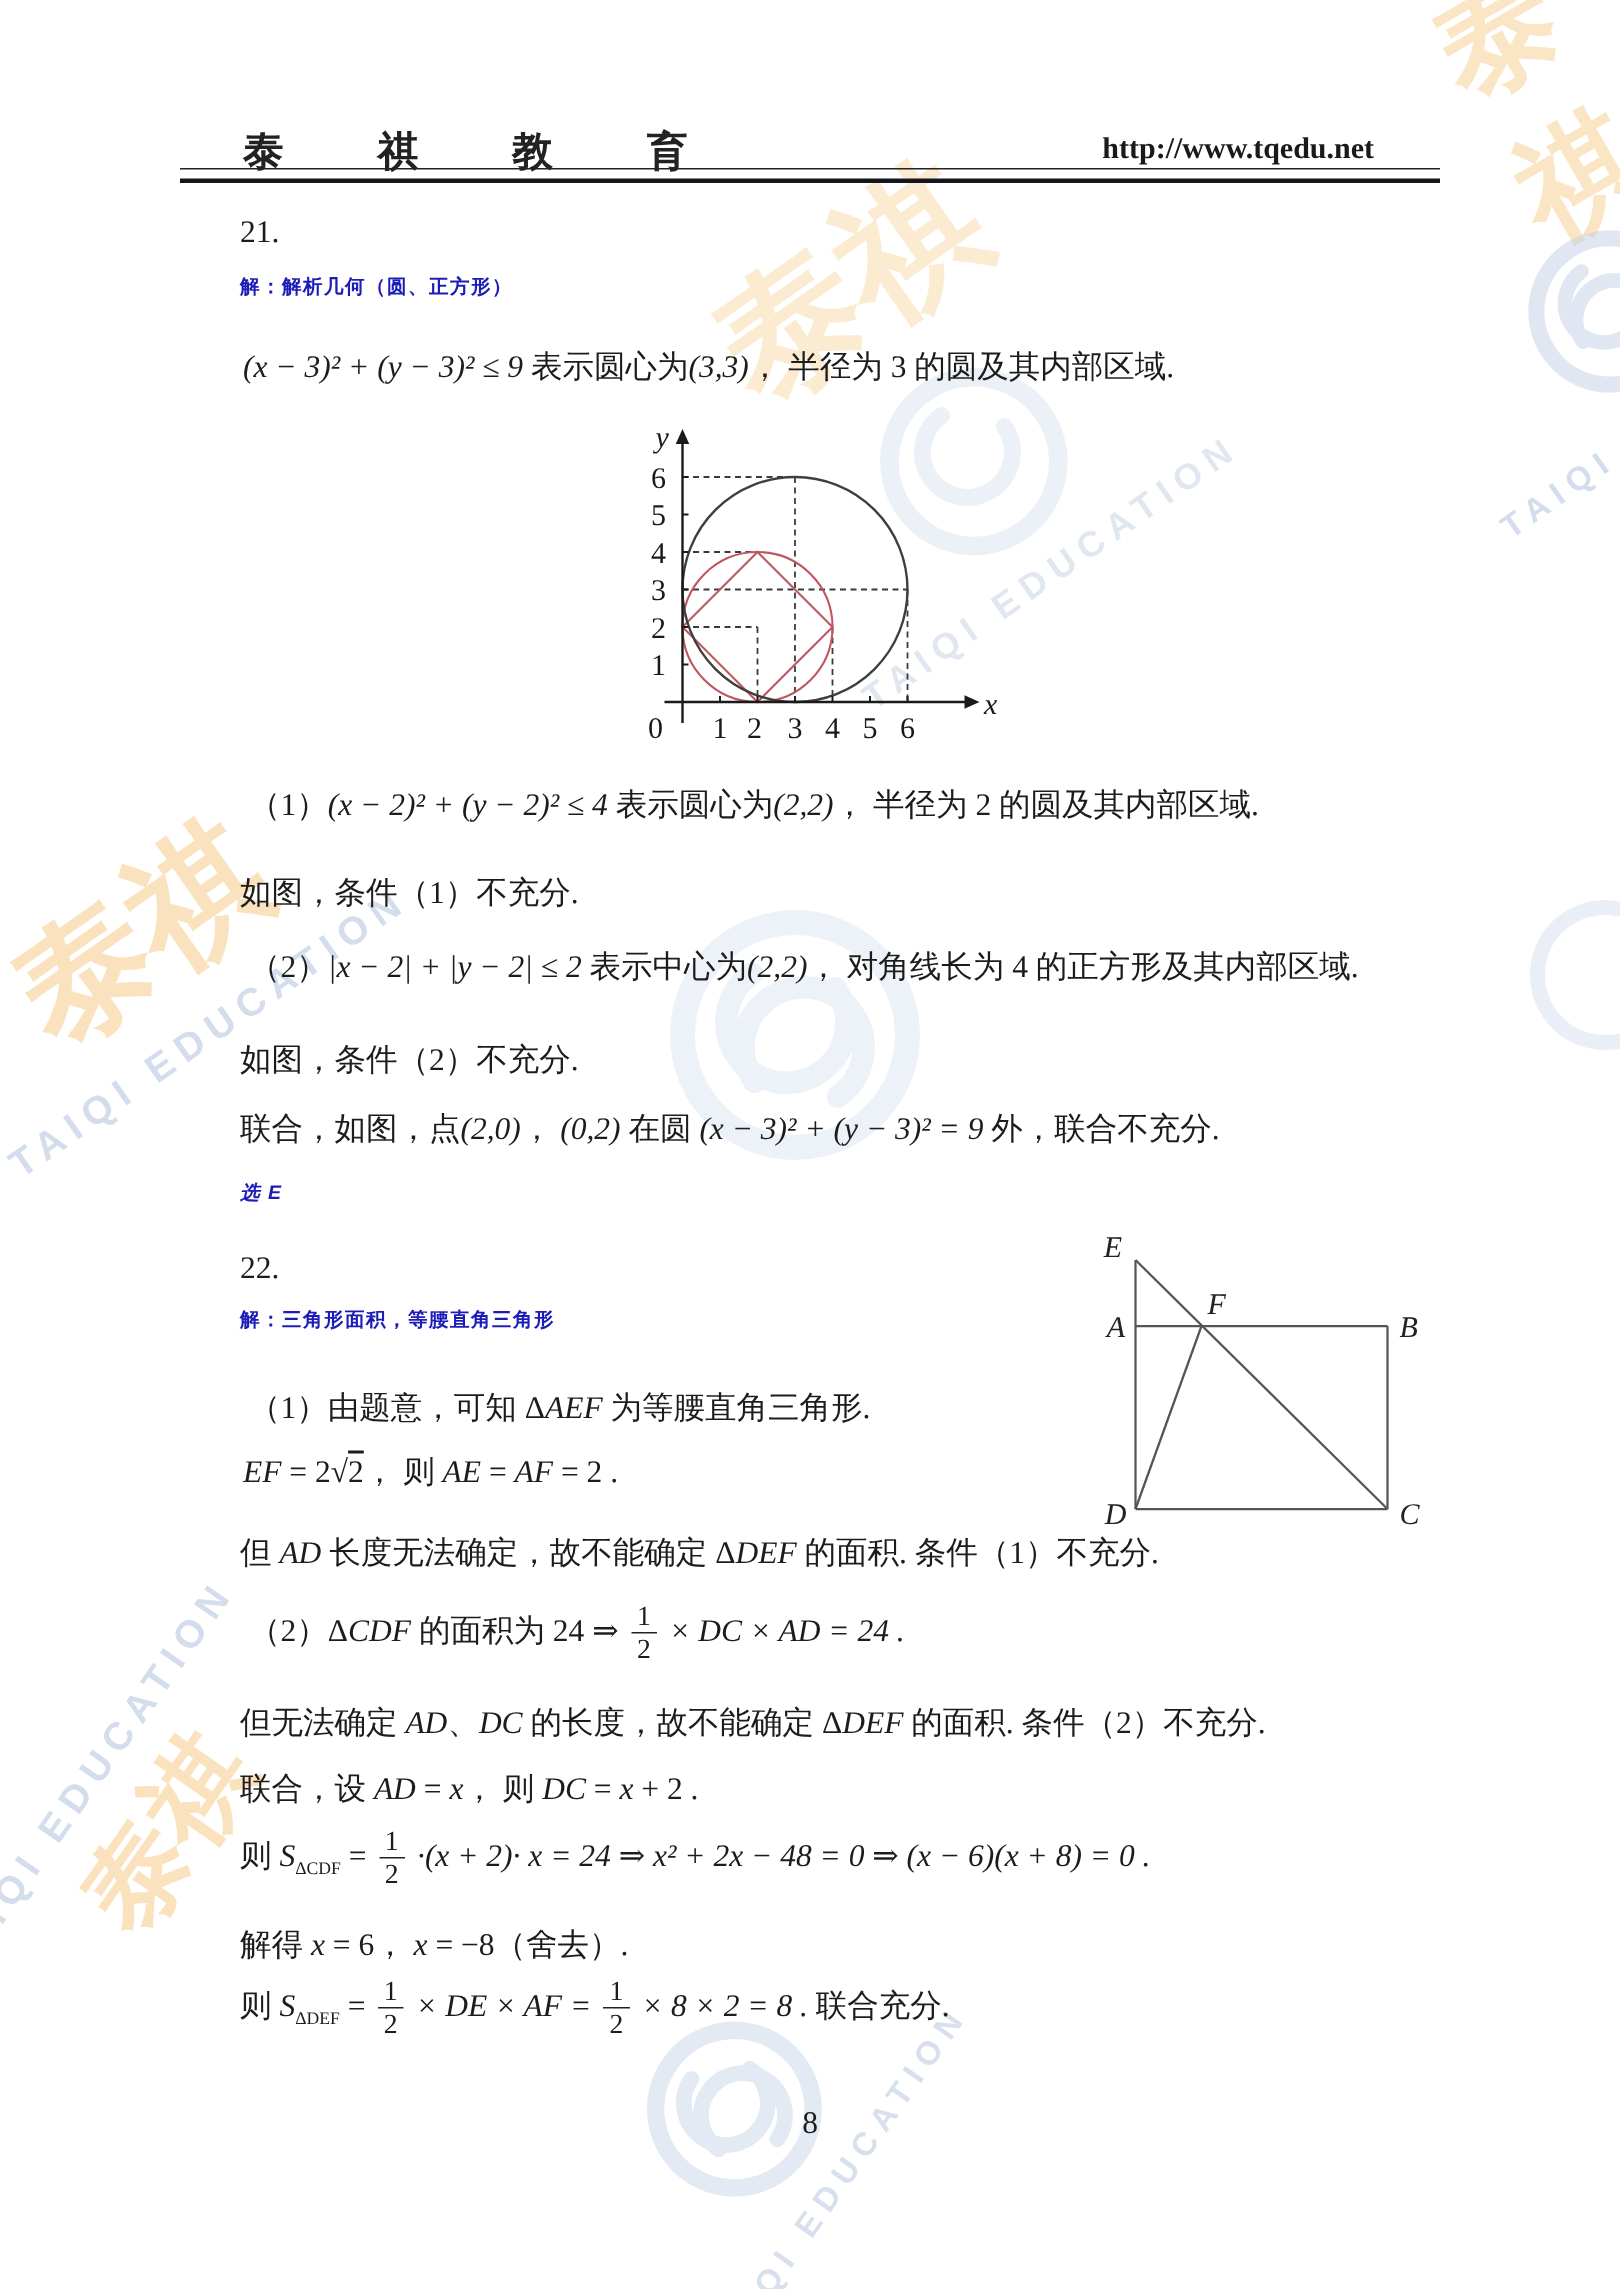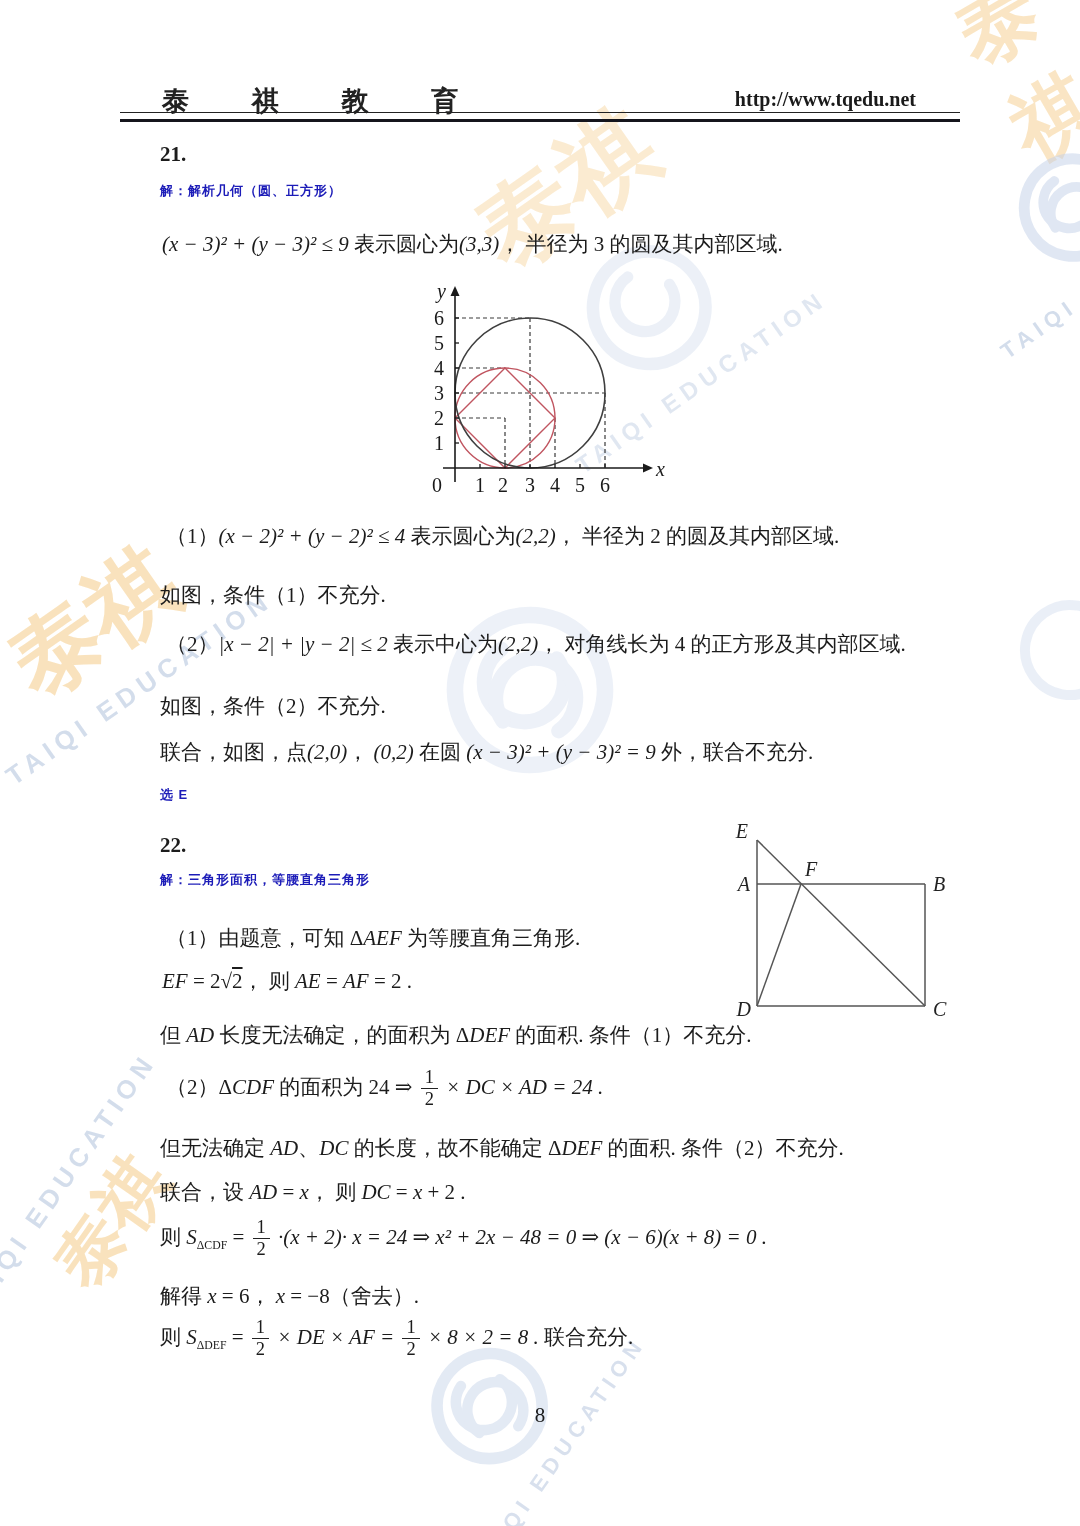--- a/index.html
+++ b/index.html
@@ -23,21 +23,21 @@
     font-size:20px;font-weight:bold;color:#1a1a1a;white-space:nowrap;
   }
   .hdr-rule{
     position:absolute;left:120px;top:112px;width:840px;height:6px;
     border-top:1px solid #222;border-bottom:3px solid #15151c;
   }
   
   .par{
     position:absolute;font-size:21px;line-height:1.35;white-space:nowrap;
   }
-  .bold{font-weight:bold;}
+  .bold{font-weight:normal;}
   .blue{
     color:#1c1cb8;font-weight:bold;
     font-family:"Liberation Sans","DejaVu Sans",sans-serif;
     font-size:13px;letter-spacing:1px;
   }
   .s-t{font-style:normal;}
   .s-cn{font-style:normal;}
   .s-m{font-style:italic;font-family:"Liberation Serif","DejaVu Serif",serif;}
   .s-sub{font-size:0.56em;vertical-align:-0.45em;letter-spacing:0;}
   .frac{
@@ -51,21 +51,21 @@
   .sqrt .vinc{text-decoration:overline;}
   
   .p-21num {left:160px;top:140px;}
   .p-21sol {left:160px;top:182px;}
   .p-21eq  {left:162px;top:230px;}
   .p-c1    {left:166px;top:522px;}
   .p-r1    {left:160px;top:581px;}
   .p-c2    {left:166px;top:630px;}
   .p-r2    {left:160px;top:692px;}
   .p-lh    {left:160px;top:738px;}
-  .p-xe    {left:160px;top:786px;}
+  .p-xe    {left:160px;top:786px;font-style:italic;}
   .p-22num {left:160px;top:831px;}
   .p-22sol {left:160px;top:871px;}
   .p-22a   {left:166px;top:924px;}
   .p-ef    {left:162px;top:967px;}
   .p-bad   {left:160px;top:1021px;}
   .p-22b   {left:166px;top:1068px;}
   .p-bno   {left:160px;top:1134px;}
   .p-lh2   {left:160px;top:1178px;}
   .p-scdf  {left:160px;top:1218px;}
   .p-solve {left:160px;top:1282px;}
@@ -252,21 +252,21 @@
         <text x="213" y="73">B</text>
         <text x="31" y="198" text-anchor="end">D</text>
         <text x="213" y="198">C</text>
       </g>
     </svg>
   </div>
 
   <div class="par blue p-22sol">解：三角形面积，等腰直角三角形</div>
   <div class="par p-22a"><span class="s-cn">（1）由题意，可知 Δ</span><span class="s-m">AEF</span><span class="s-cn"> 为等腰直角三角形.</span></div>
   <div class="par p-ef"><span class="s-m">EF</span><span class="s-t"> = 2</span><span class="sqrt"><span class="rad">√</span><span class="vinc">2</span></span><span class="s-cn">， 则 </span><span class="s-m">AE</span><span class="s-t"> = </span><span class="s-m">AF</span><span class="s-t"> = 2 .</span></div>
-  <div class="par p-bad"><span class="s-cn">但 </span><span class="s-m">AD</span><span class="s-cn"> 长度无法确定，的面积为 Δ</span><span class="s-m">DEF</span><span class="s-cn"> 的面积.  条件（1）不充分.</span></div>
+  <div class="par p-bad"><span class="s-cn">但 </span><span class="s-m">AD</span><span class="s-cn"> 长度无法确定，故不能确定 Δ</span><span class="s-m">DEF</span><span class="s-cn"> 的面积.  条件（1）不充分.</span></div>
   <div class="par p-22b"><span class="s-cn">（2）Δ</span><span class="s-m">CDF</span><span class="s-cn"> 的面积为 24  ⇒  </span><span class="frac">
         <span class="num">1</span>
         <span class="den">2</span>
       </span><span class="s-m"> × DC × AD = 24 .</span></div>
   <div class="par p-bno"><span class="s-cn">但无法确定 </span><span class="s-m">AD</span><span class="s-cn">、</span><span class="s-m">DC</span><span class="s-cn"> 的长度，故不能确定 Δ</span><span class="s-m">DEF</span><span class="s-cn"> 的面积.  条件（2）不充分.</span></div>
   <div class="par p-lh2"><span class="s-cn">联合，设 </span><span class="s-m">AD</span><span class="s-t"> = </span><span class="s-m">x</span><span class="s-cn">， 则 </span><span class="s-m">DC</span><span class="s-t"> = </span><span class="s-m">x</span><span class="s-t"> + 2 .</span></div>
   <div class="par p-scdf"><span class="s-cn">则 </span><span class="s-m">S</span><span class="s-sub">ΔCDF</span><span class="s-t"> = </span><span class="frac">
         <span class="num">1</span>
         <span class="den">2</span>
       </span><span class="s-m"> ·(x + 2)· x = 24  ⇒  x² + 2x − 48 = 0  ⇒  (x − 6)(x + 8) = 0 .</span></div>

